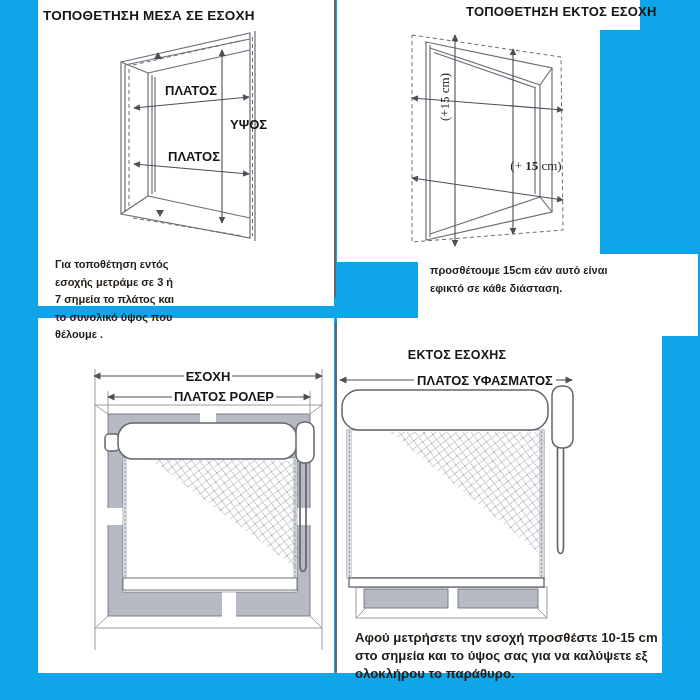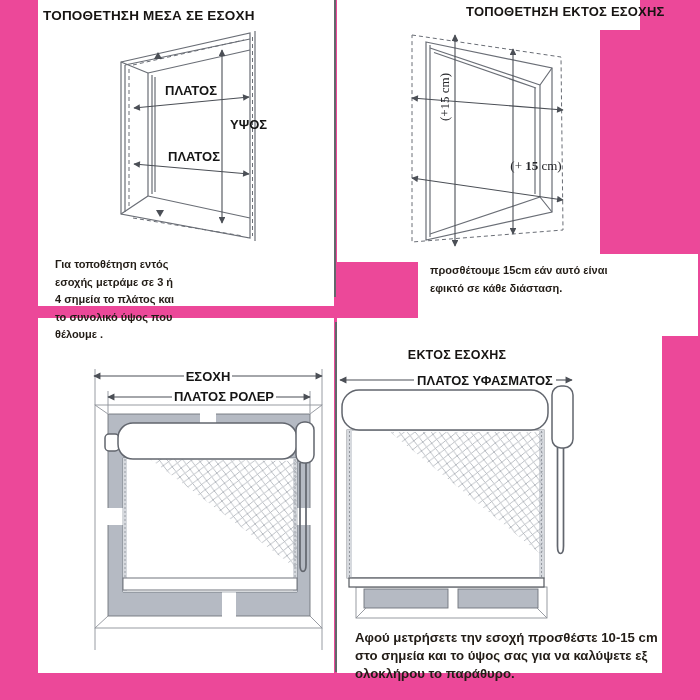--- a/index.html
+++ b/index.html
@@ -1,16 +1,16 @@
 <!DOCTYPE html>
 <html><head>
 <meta charset="utf-8">
 <style>
   html,body{margin:0;padding:0;}
-  .page{position:relative;width:700px;height:700px;background:#ec4899;overflow:hidden;
+  .page{position:relative;width:700px;height:700px;background:#0ea5e9;overflow:hidden;
         font-family:"Liberation Sans",sans-serif;color:#221e1b;}
   .panel{position:absolute;background:#ffffff;}
   .divider{position:absolute;width:2px;background:#63666b;}
   .title{position:absolute;font-weight:bold;font-size:13.5px;letter-spacing:.2px;color:#171412;}
   .cap{position:absolute;font-weight:bold;font-size:11px;line-height:17.5px;color:#221c16;}
   .cap-line{white-space:pre;}
   svg{position:absolute;overflow:visible;}
   svg text{font-family:"Liberation Sans",sans-serif;font-weight:bold;fill:#151515;font-size:13px;}
   svg text.serif{font-family:"Liberation Serif",serif;font-weight:normal;fill:#26272b;}
   .frame{fill:none;stroke:#6a6e76;stroke-width:1.2;}
@@ -32,21 +32,21 @@
   <div class="panel" style="left:337px;top:0;width:303px;height:30px"></div>
   <div class="panel" style="left:337px;top:0;width:263px;height:262px"></div>
   <div class="panel" style="left:418px;top:254px;width:280px;height:82px"></div>
   <div class="panel" style="left:38px;top:318px;width:296px;height:355px"></div>
   <div class="panel" style="left:337px;top:318px;width:325px;height:355px"></div>
 
   <div class="divider" style="left:334px;top:0;height:297px"></div>
   <div class="divider" style="left:335px;top:322px;height:350px"></div>
 
   <div class="title" style="left:43px;top:8px">ΤΟΠΟΘΕΤΗΣΗ ΜΕΣΑ ΣΕ ΕΣΟΧΗ</div>
-  <div class="title" style="left:466px;top:4px;font-size:13px">ΤΟΠΟΘΕΤΗΣΗ ΕΚΤΟΣ ΕΣΟΧΗΣ</div>
+  <div class="title" style="left:466px;top:4px;font-size:13px">ΤΟΠΟΘΕΤΗΣΗ ΕΚΤΟΣ ΕΣΟΧΗ</div>
 
   <svg style="left:88px;top:28px" width="235" height="228" viewBox="0 0 235 228">
     <defs>
       <marker id="ah-tl" viewBox="0 0 10 10" refX="9" refY="5" markerWidth="7.5" markerHeight="6" orient="auto-start-reverse">
           <path d="M0,0 L10,5 L0,10 Z" fill="#4b4f56"></path>
         </marker>
     </defs>
     <g>
       <path class="frame" d="M33,34 L162,5 L162,210 L33,186 Z"></path>
       <path class="frame" d="M37,37 L37,184"></path>
@@ -98,21 +98,21 @@
       <line class="dim" x1="12" y1="70" x2="163" y2="82" marker-start="url(#ah-tr)" marker-end="url(#ah-tr)"></line>
       <line class="dim" x1="12" y1="150" x2="163" y2="172" marker-start="url(#ah-tr)" marker-end="url(#ah-tr)"></line>
     </g>
     <text class="serif" x="49" y="69" transform="rotate(-90 49 69)" text-anchor="middle" font-size="14">(+15 cm)</text>
     <text class="serif" x="136" y="142" text-anchor="middle" font-size="15"><tspan>(+ </tspan><tspan font-weight="bold">15</tspan><tspan> cm)</tspan></text>
   </svg>
 
   <div class="cap" style="left:55px;top:256px">
     <div class="cap-line">Για τοποθέτηση εντός</div>
     <div class="cap-line">εσοχής μετράμε σε 3 ή</div>
-    <div class="cap-line">4 σημεία το πλάτος και</div>
+    <div class="cap-line">7 σημεία το πλάτος και</div>
     <div class="cap-line">το συνολικό ύψος που</div>
     <div class="cap-line">θέλουμε .</div>
   </div>
 
   <div class="cap" style="left:430px;top:262px">
     <div class="cap-line">προσθέτουμε 15cm εάν αυτό είναι</div>
     <div class="cap-line">εφικτό σε κάθε διάσταση.</div>
   </div>
 
   <svg style="left:88px;top:355px" width="240" height="300" viewBox="0 0 240 300">

